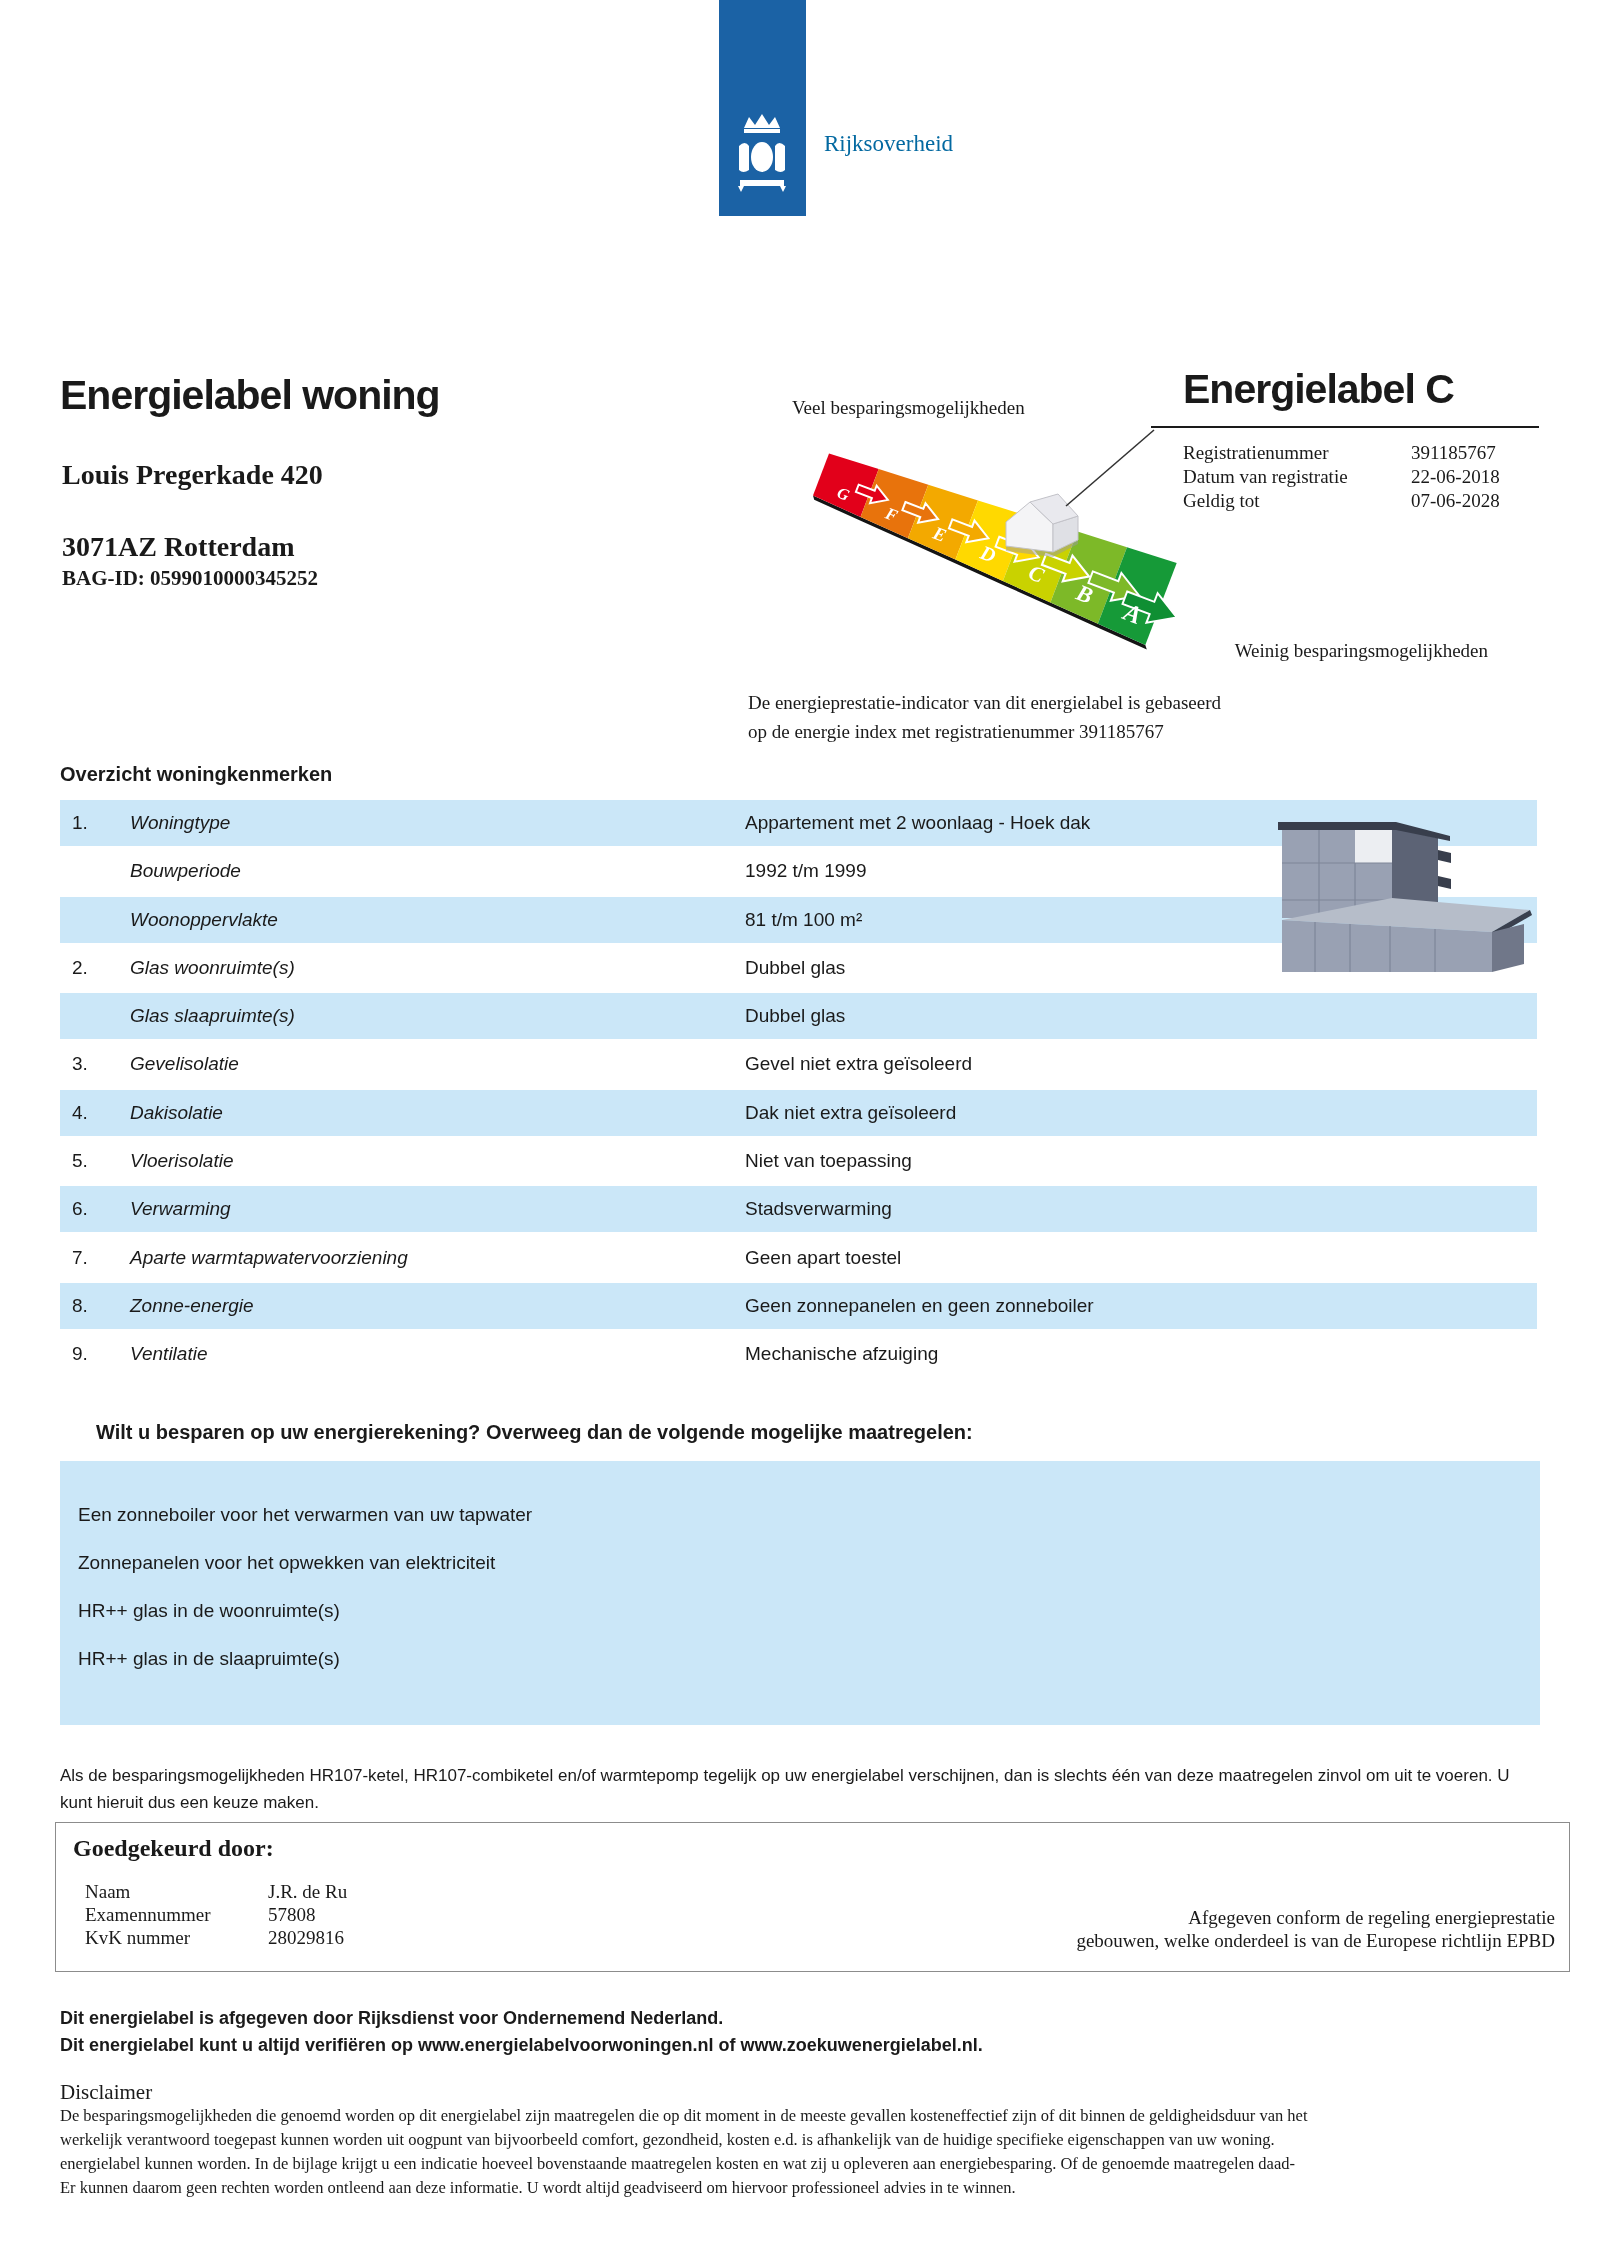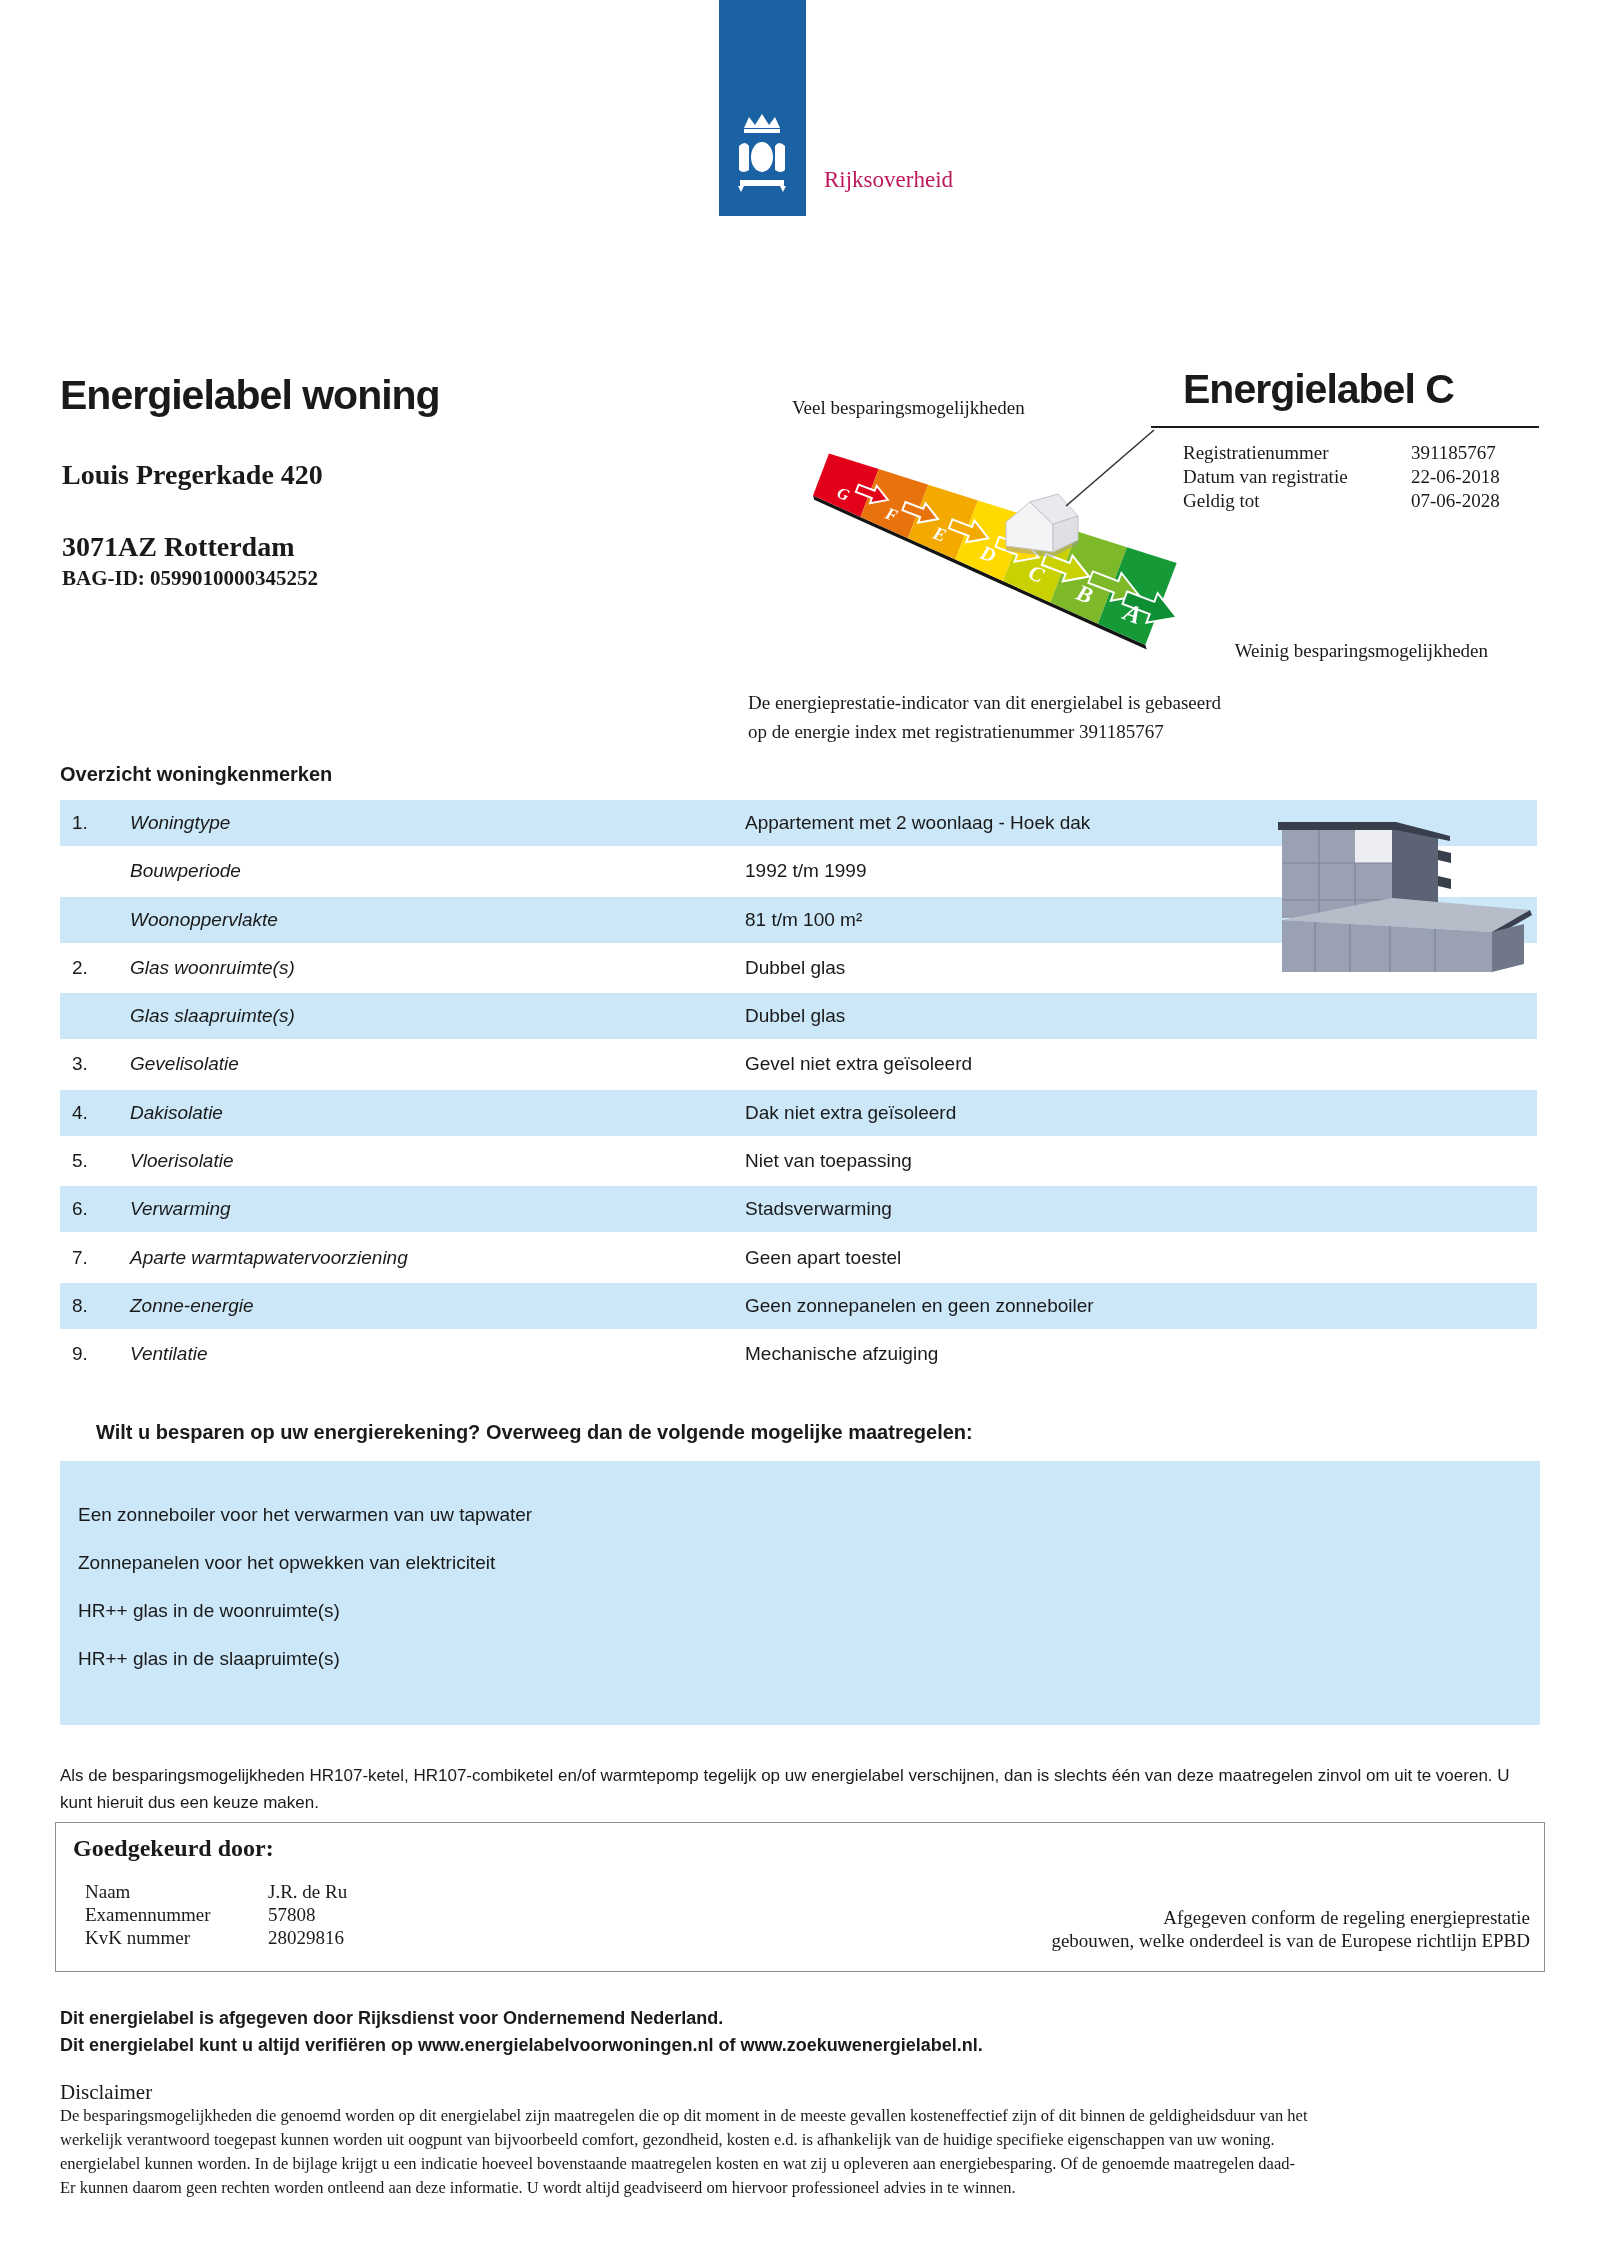--- a/index.html
+++ b/index.html
@@ -4,21 +4,21 @@
 <style>
   html,body{margin:0;padding:0;background:#fff;}
   #page{position:relative;width:1600px;height:2263px;background:#fff;overflow:hidden;
         font-family:"Liberation Sans",sans-serif;color:#1a1a1a;}
   .abs{position:absolute;}
   .serif{font-family:"Liberation Serif",serif;}
   .sans{font-family:"Liberation Sans",sans-serif;}
 
   
   #logo-bar{left:719px;top:0;width:87px;height:216px;background:#1b62a5;}
-  #logo-text{left:824px;top:131px;font-size:23px;color:#be185d;margin-top:36px;}
+  #logo-text{left:824px;top:131px;font-size:23px;color:#0369a1;}
   #doc-title{left:60px;top:372px;font-size:41px;font-weight:bold;letter-spacing:-1px;}
   #addr1{left:62px;top:459px;font-size:28px;font-weight:bold;}
   #addr2{left:62px;top:507px;font-size:28px;font-weight:bold;margin-top:24px;}
   #bag-id{left:62px;top:566px;font-size:21px;font-weight:bold;}
 
   
   #veel{left:792px;top:397px;font-size:19px;}
   #weinig{right:112px;top:640px;font-size:19px;}
   #label-title{left:1183px;top:366px;font-size:41px;font-weight:bold;letter-spacing:-1px;}
   #label-underline{left:1151px;top:426px;width:388px;height:2px;background:#1a1a1a;}
@@ -35,21 +35,21 @@
   .ov-label{position:absolute;left:70px;font-style:italic;}
   .ov-value{position:absolute;left:685px;}
 
   
   #sv-heading{left:60px;top:1421px;font-size:20px;font-weight:bold;margin-left:36px;}
   #sv-box{left:60px;top:1461px;width:1480px;height:264px;background:#cbe7f8;}
   .sv-item{position:absolute;left:18px;font-size:19px;}
   #sv-note{left:60px;top:1762px;width:1482px;font-size:17px;line-height:27px;}
 
   
-  #ap-box{left:55px;top:1822px;width:1488px;height:148px;border:1px solid #8c8c8c;}
+  #ap-box{left:55px;top:1822px;width:1488px;height:148px;border:1px solid #8c8c8c;padding-left:25px;}
   #ap-heading{position:absolute;left:17px;top:12px;font-size:24px;font-weight:bold;}
   .ap-row{position:absolute;left:17px;font-size:19px;margin-left:12px;}
   .ap-row .lbl{display:inline-block;width:183px;}
   #ap-conform{position:absolute;right:14px;top:83px;text-align:right;font-size:19px;line-height:23px;}
 
   
   #ft-b1{left:60px;top:2008px;font-size:18px;font-weight:bold;}
   #ft-b2{left:60px;top:2035px;font-size:18px;font-weight:bold;}
   #disc-h{left:60px;top:2080px;font-size:21px;}
   #disc-p{left:60px;top:2104px;width:1492px;font-size:16.5px;line-height:24px;}

